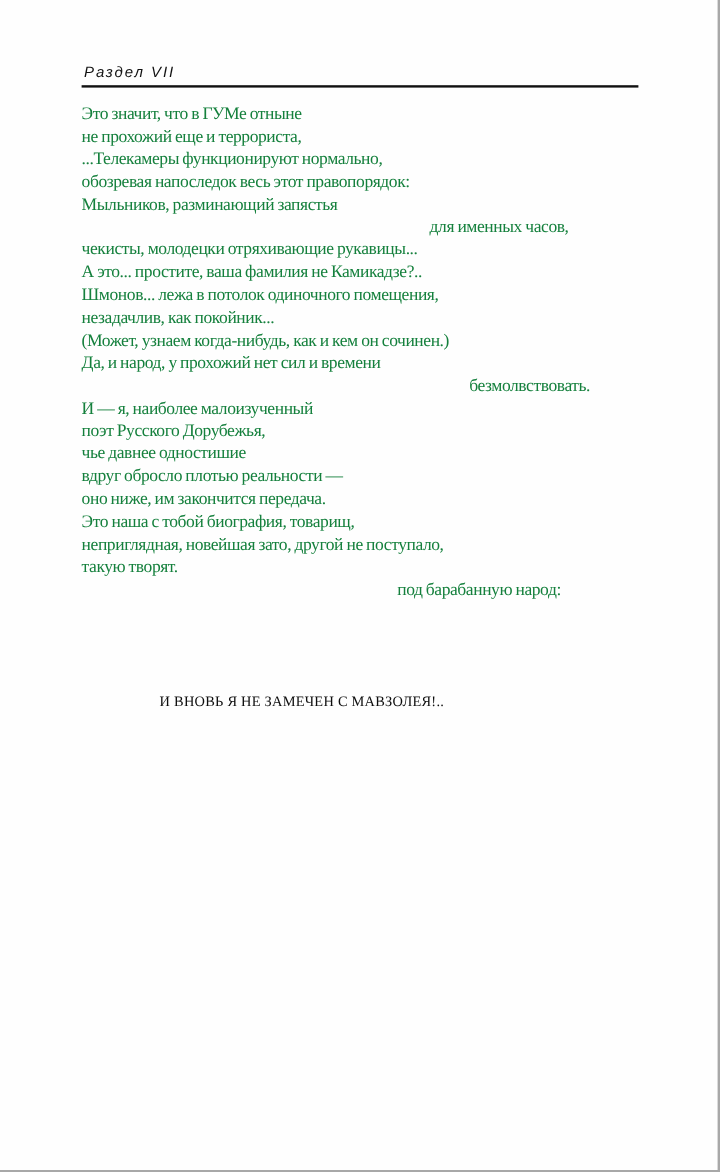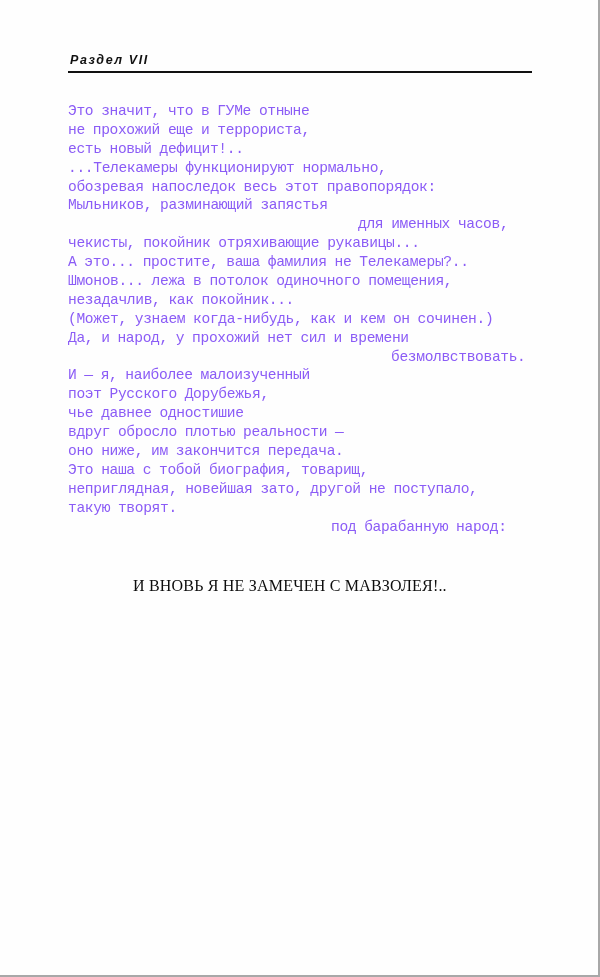--- a/index.html
+++ b/index.html
@@ -22,82 +22,81 @@
       background: #fefefe;
       border-right: 2px solid #a8a8a8;
       border-bottom: 2px solid #a8a8a8;
     }
     .running-head {
       position: absolute;
       left: 70px;
       top: 53px;
       font-family: "Liberation Sans", sans-serif;
       font-style: italic;
-      font-weight: bold;
+      font-weight: normal;
       font-size: 12.5px;
       letter-spacing: 1.6px;
       color: #111;
     }
     .head-rule {
       position: absolute;
       left: 68px;
       top: 71px;
       width: 464px;
       height: 2px;
       background: #111;
     }
     .poem {
       position: absolute;
       left: 68px;
-      top: 102px;
+      top: 86px;
       width: 464px;
-      font-family: Liberation Mono, monospace;
+      font-family: Liberation Serif, serif;
       font-size: 14.6px;
       line-height: 18.9px;
-      color: #8b5cf6;
+      color: #15803d;
       letter-spacing: -0.35px;
       word-spacing: -0.5px;
     }
     .line {
       display: block;
       white-space: nowrap;
       height: 18.9px;
     }
     .line.indent-right-1 { padding-left: 290px; }
     .line.indent-right-2 { padding-left: 323px; }
     .line.indent-mid { padding-left: 64px; }
     .line.indent-right-3 { padding-left: 263px; }
     .final {
       position: absolute;
       left: 133px;
       top: 577px;
       font-family: "Liberation Serif", serif;
-      font-size: 16px;
+      font-size: 12px;
       letter-spacing: 0.2px;
       color: #0d0d0d;
       white-space: nowrap;
     }
   </style>
 </head>
 <body>
 
 <div class="page">
   <div class="running-head">Раздел VII</div>
   <div class="head-rule"></div>
 
   <div class="poem">
     <span class="line">Это значит, что в ГУМе отныне</span>
     <span class="line">не прохожий еще и террориста,</span>
-    <span class="line">есть новый дефицит!..</span>
     <span class="line">...Телекамеры функционируют нормально,</span>
     <span class="line">обозревая напоследок весь этот правопорядок:</span>
     <span class="line">Мыльников, разминающий запястья</span>
     <span class="line indent-right-1">для именных часов,</span>
-    <span class="line">чекисты, покойник отряхивающие рукавицы...</span>
-    <span class="line">А это... простите, ваша фамилия не Телекамеры?..</span>
+    <span class="line">чекисты, молодецки отряхивающие рукавицы...</span>
+    <span class="line">А это... простите, ваша фамилия не Камикадзе?..</span>
     <span class="line">Шмонов... лежа в потолок одиночного помещения,</span>
     <span class="line">незадачлив, как покойник...</span>
     <span class="line">(Может, узнаем когда-нибудь, как и кем он сочинен.)</span>
     <span class="line">Да, и народ, у прохожий нет сил и времени</span>
     <span class="line indent-right-2">безмолвствовать.</span>
     <span class="line">И — я, наиболее малоизученный</span>
     <span class="line">поэт Русского Дорубежья,</span>
     <span class="line">чье давнее одностишие</span>
     <span class="line">вдруг обросло плотью реальности —</span>
     <span class="line">оно ниже, им закончится передача.</span>

